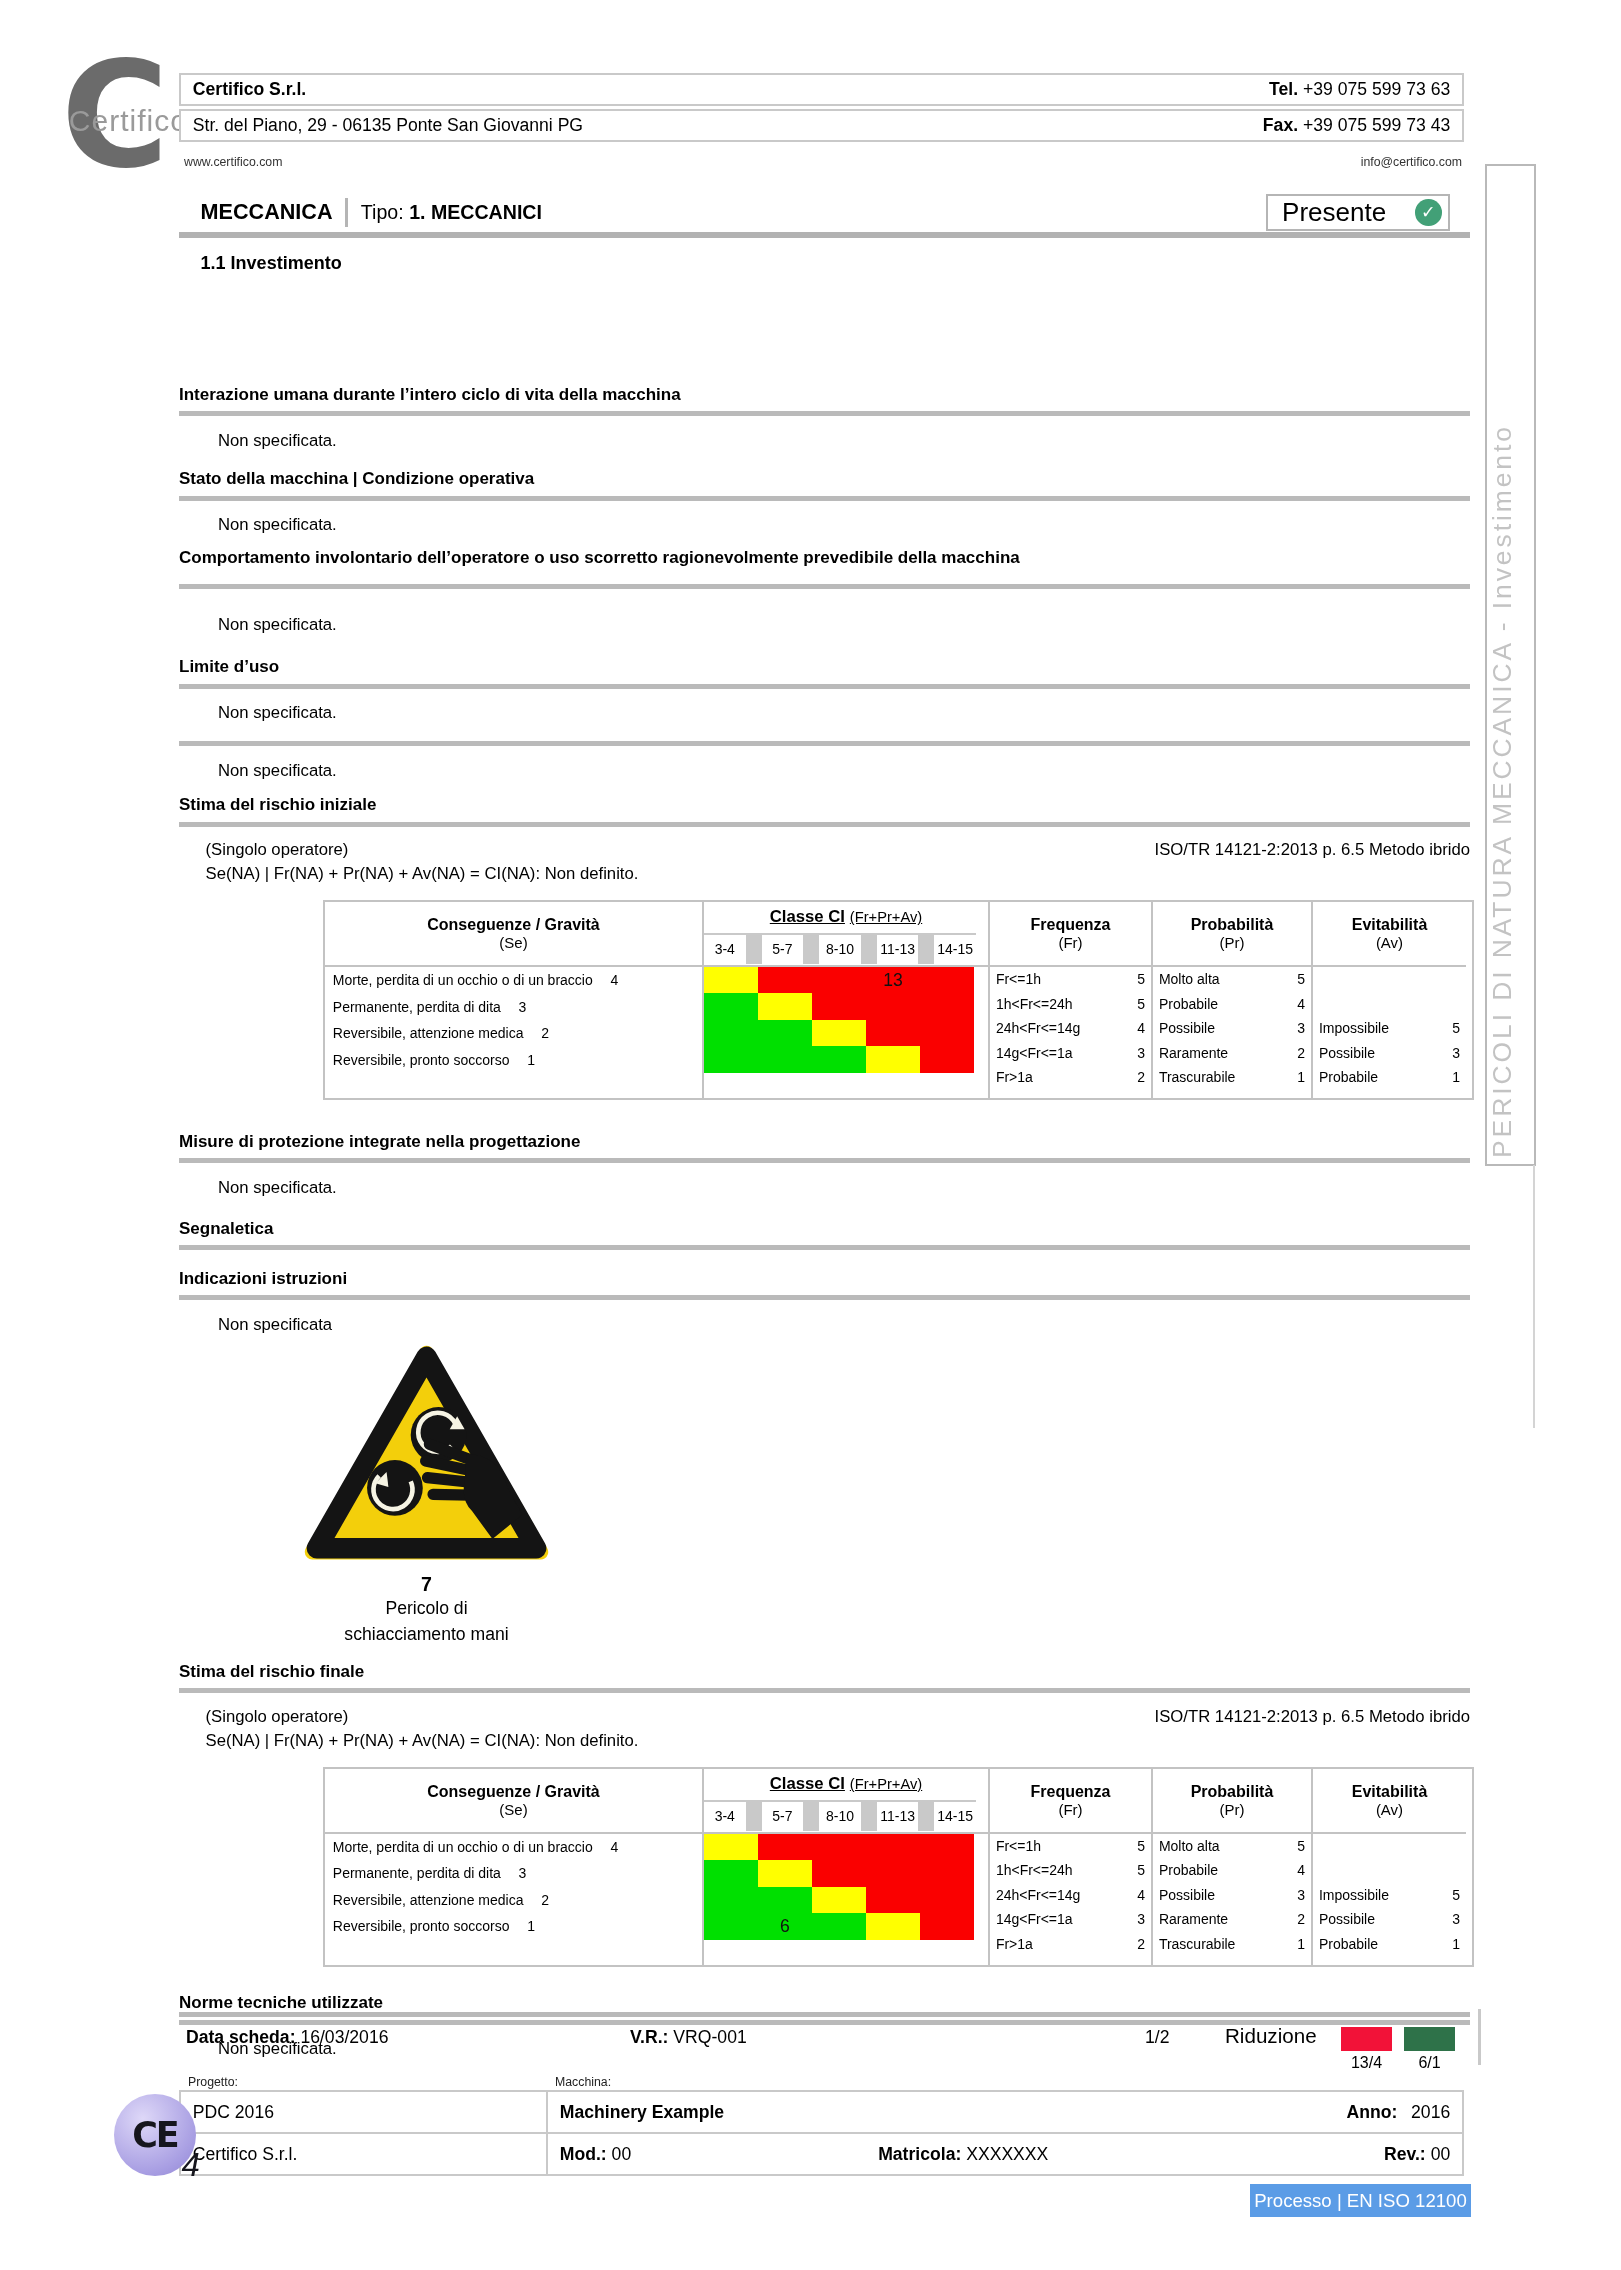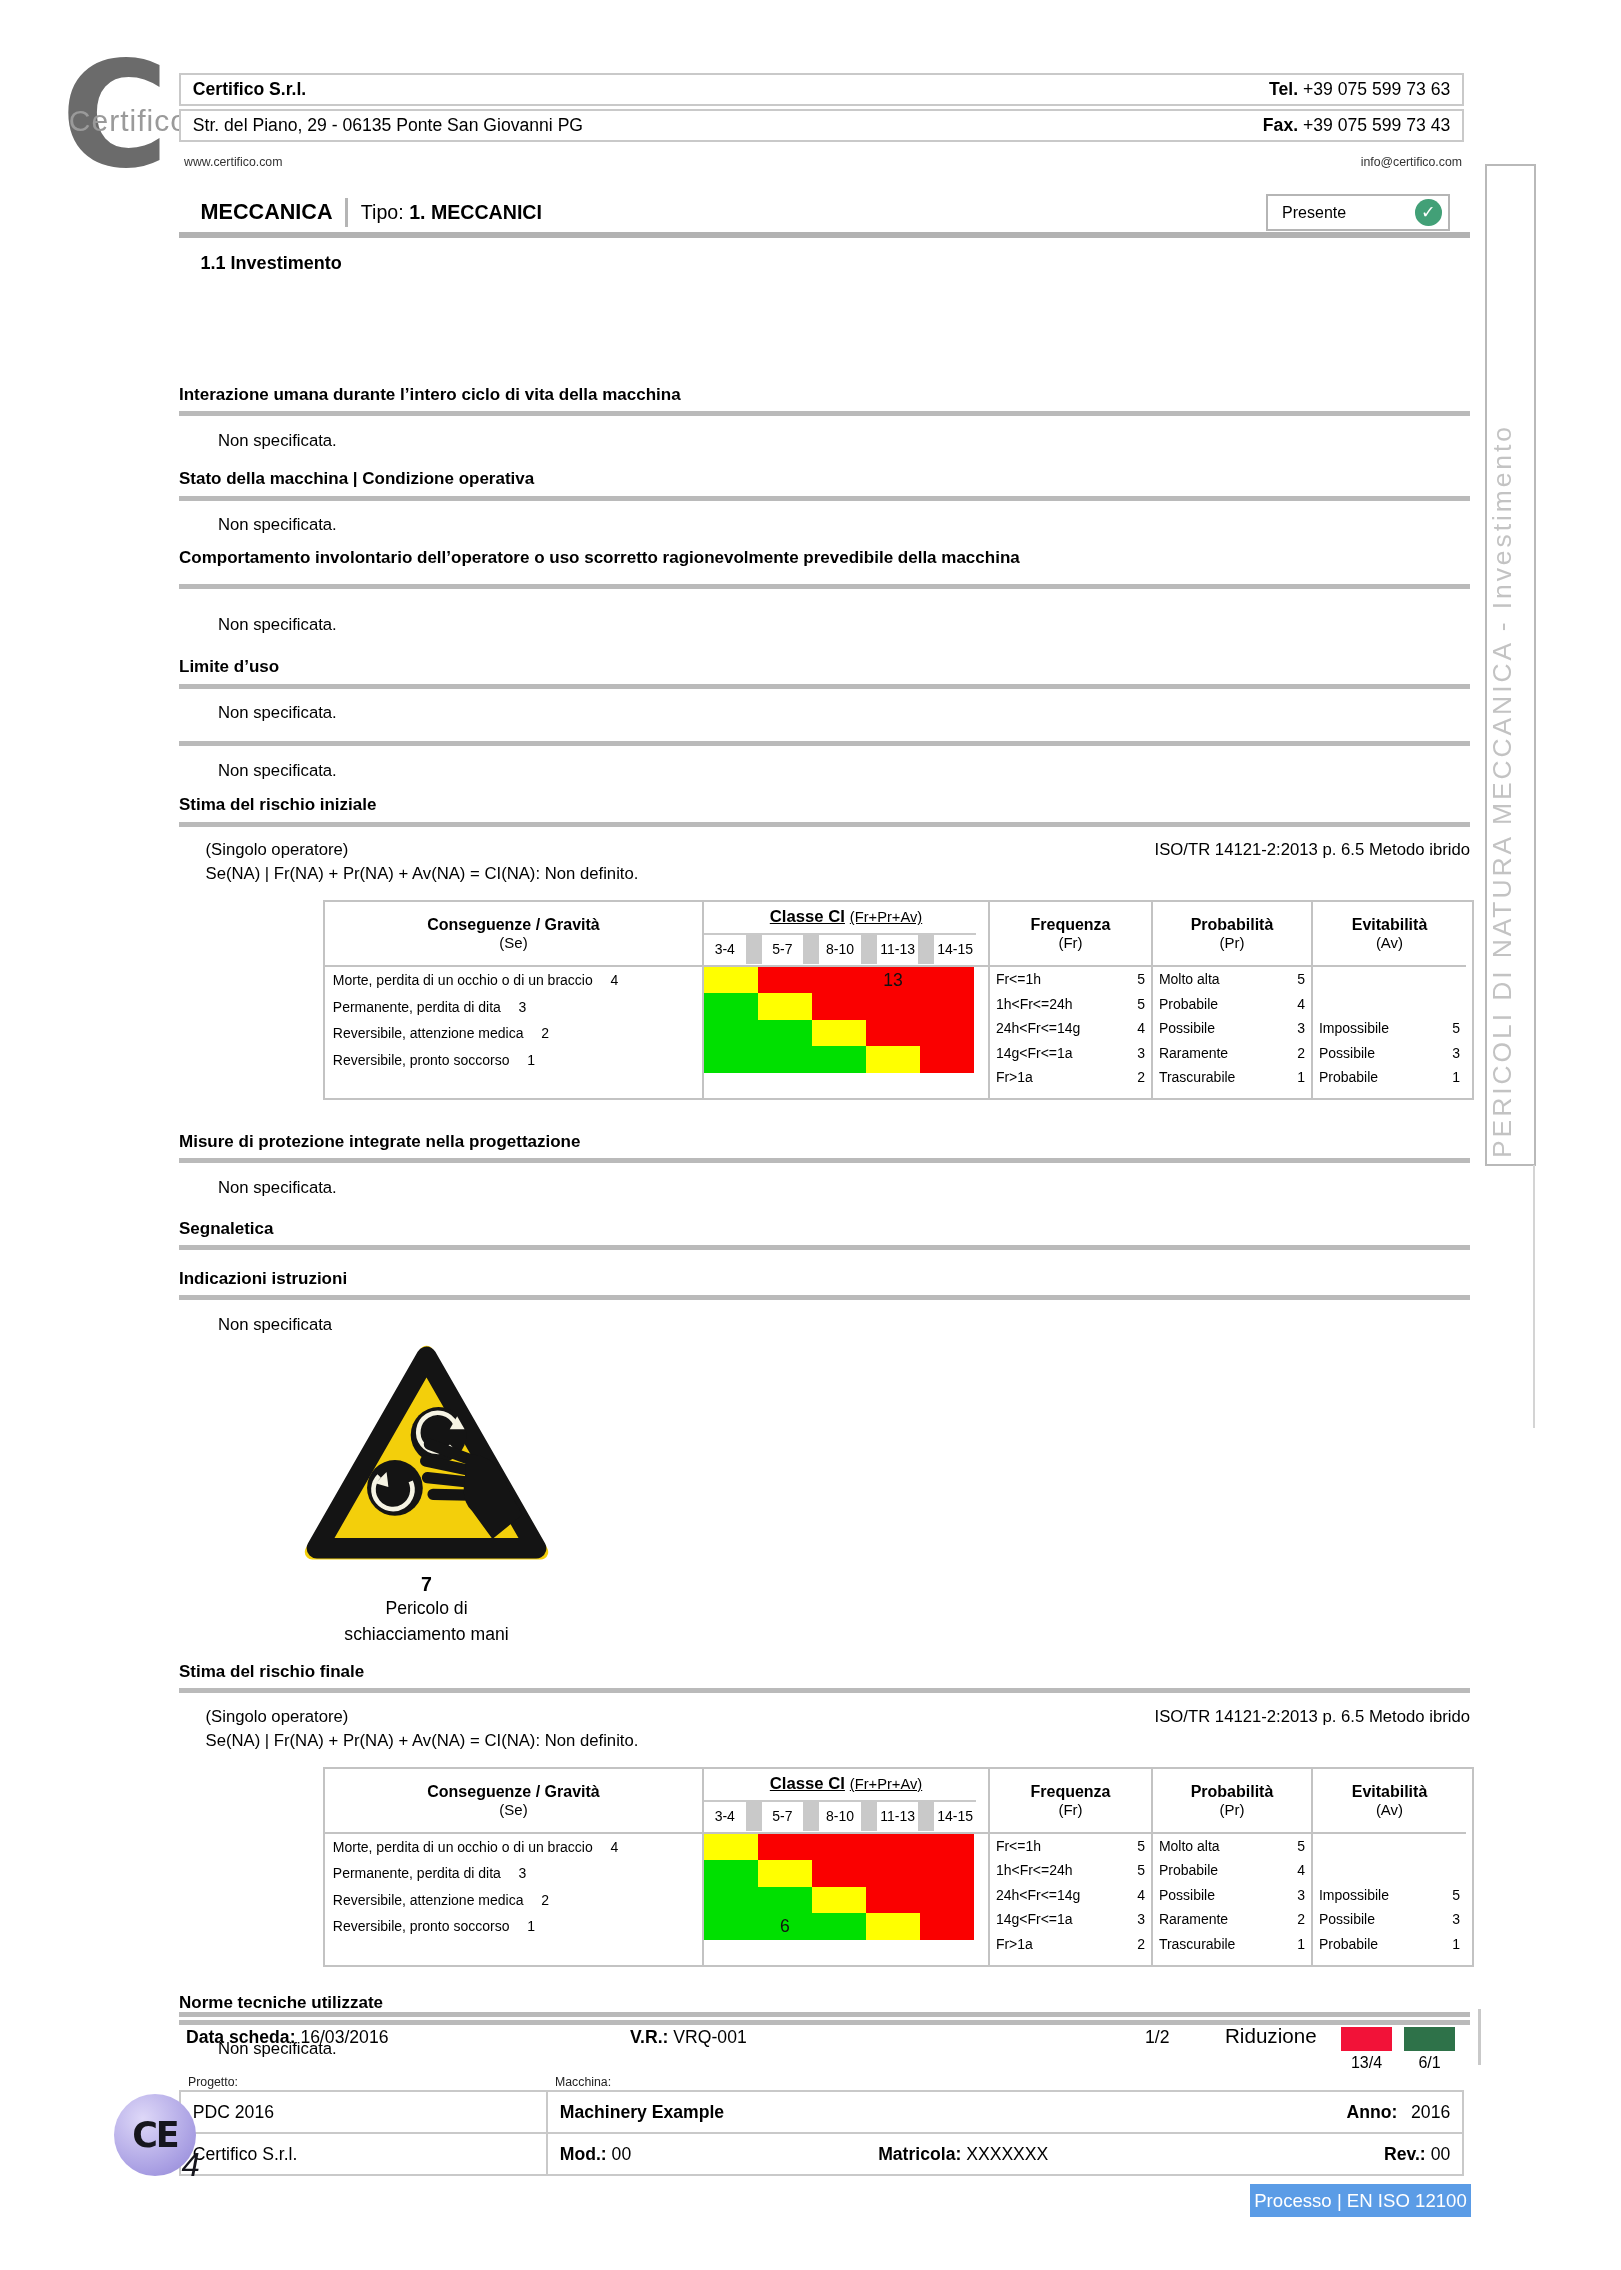--- a/index.html
+++ b/index.html
@@ -28,21 +28,21 @@
   
   .content{position:absolute;left:179px;top:192px;width:1291px;}
 
   .pericolo-row{position:relative;height:40px;display:flex;align-items:center;padding-left:21.6px;box-sizing:border-box;}
   .pericolo-label{font-size:21.6px;font-weight:bold;}
   .pericolo-div{width:2.9px;height:29px;background:#b5b5b5;margin:0 12.7px;}
   .tipo{font-size:19.6px;}
   .tipo b{font-weight:bold;}
   .presente-box{position:absolute;right:19.6px;top:2px;width:184px;height:37px;border:2.9px solid #b5b5b5;background:#fff;
                 display:flex;align-items:center;justify-content:space-between;padding:0 6.9px 0 13.7px;box-sizing:border-box;}
-  .presente-box .lbl{font-size:16px;}
+  .presente-box .lbl{font-size:26px;}
   .check{width:26.5px;height:26.5px;border-radius:50%;background:#42a077;color:#fff;font-size:17.6px;font-weight:bold;
          display:flex;align-items:center;justify-content:center;}
   .pericolo-underline{height:5.9px;background:#b2b2b2;}
 
   .subsection{margin:14.7px 0 0 21.6px;font-size:18px;font-weight:bold;}
 
   .sec-h{font-size:17px;font-weight:bold;line-height:21.6px;}
   .sec-line{height:4.9px;background:#bababa;margin-top:5.9px;}
   .sec-body{margin:14.7px 0 0 39px;font-size:16.7px;}
 

